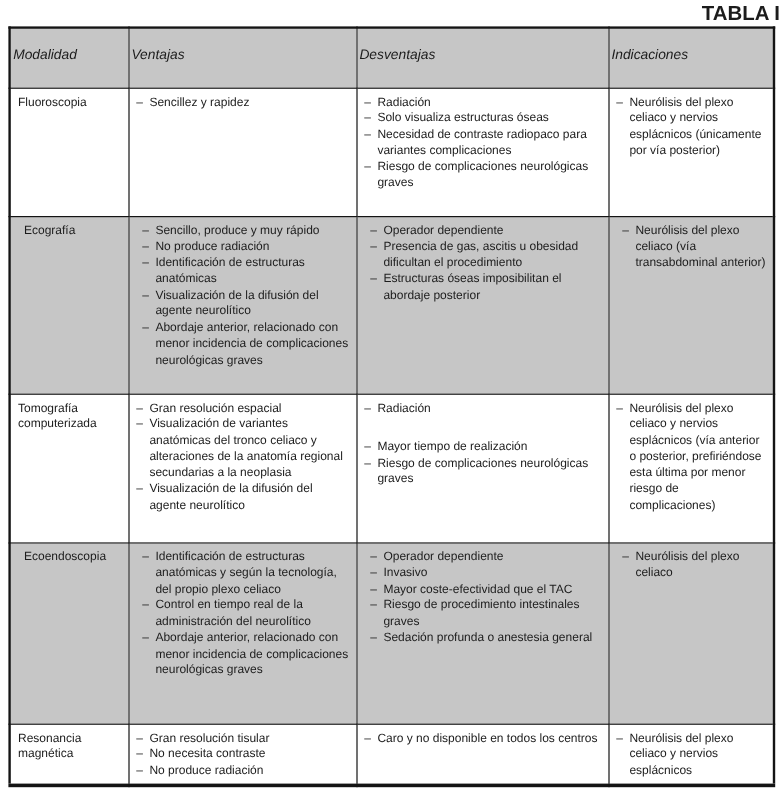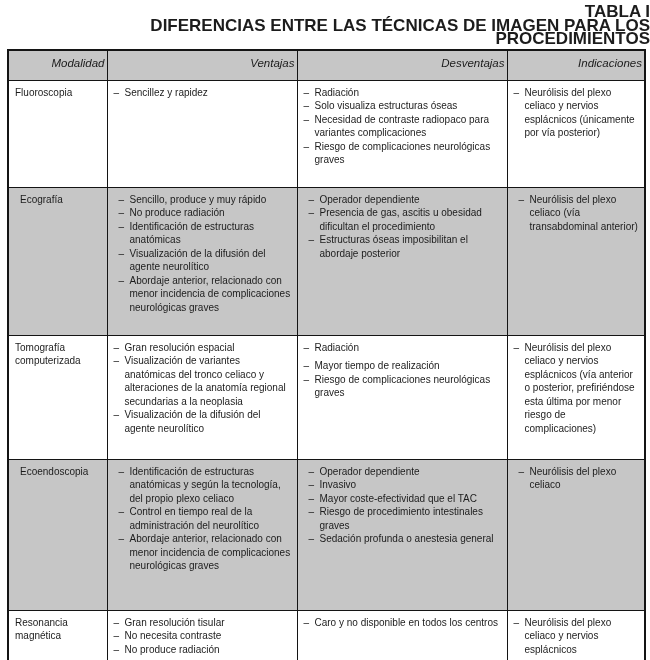--- a/index.html
+++ b/index.html
@@ -32,23 +32,23 @@
   table.cmp th, table.cmp td {
     border: 1.5px solid var(--border, #141414);
     vertical-align: top;
     overflow: hidden;
   }
   table.cmp th {
     background: var(--header-bg, #c6c6c6);
     font-style: italic;
     font-weight: normal;
     font-size: 11.5px;
-    text-align: right;
+    text-align: left;
     height: 17px;
-    padding: 6px 2px;
+    padding: 16px 2px;
   }
   table.cmp td {
     padding: 5px 6px 4px 6px;
     font-size: 10px;
     line-height: 13.5px;
   }
   tr.shaded td { background: var(--shaded-bg, #c6c6c6); padding-left: 11px; }
   td.mod { padding-left: 6px; }
   .bullet { padding-left: 11px; text-indent: -11px; }
   .bullet::before {
@@ -57,28 +57,27 @@
     width: 11px;
     text-indent: 0;
   }
   
   tr.r1 td { height: 97px; }
   tr.r2 td { height: 138px; }
   tr.r3 td { height: 114px; }
   tr.r4 td { height: 141px; margin-left: 17px; }
   tr.r5 td { height: 31px; }
   
-  tr.r3 td.desv .bullet:nth-child(2) { margin-top: 5px; }
+  tr.r3 td.desv .bullet:nth-child(2) { margin-top: 19px; }
 </style>
 </head>
 <body>
 
 <div class="page-title">
   <div>TABLA I</div>
-  <div>DIFERENCIAS ENTRE LAS TÉCNICAS DE IMAGEN PARA LOS PROCEDIMIENTOS</div>
 </div>
 
 <table class="cmp">
   <colgroup>
     <col style="width:99px">
     <col style="width:190px">
     <col style="width:210px">
     <col style="width:138px">
   </colgroup>
   <thead>

